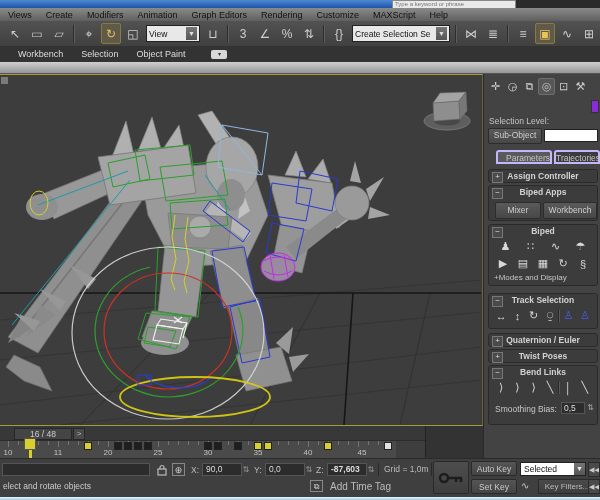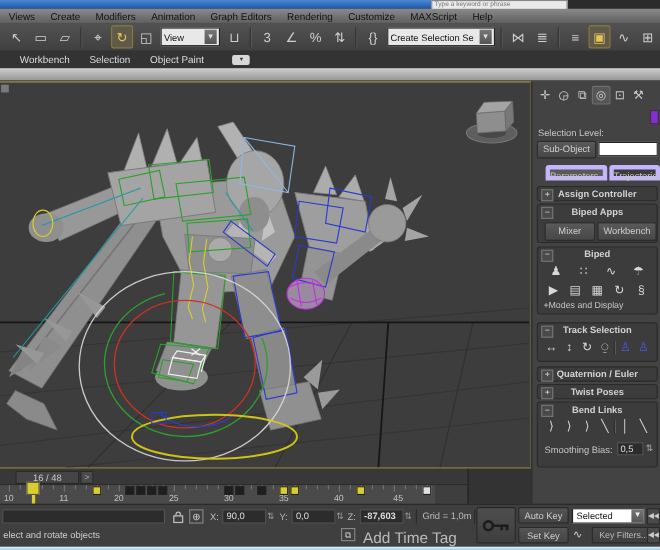--- a/index.html
+++ b/index.html
@@ -43,22 +43,22 @@
   .ptab{width:17px;height:17px;display:flex;align-items:center;justify-content:center;color:#c9c9c9;
       font-size:11px;flex:0 0 auto;}
   .ptab.active{background:#565656;border:1px solid #6e6e6e;border-radius:2px;box-sizing:border-box;}
   #name-field{position:absolute;left:4px;top:26px;width:100px;height:13px;background:#1e1e1e;
       border:1px solid #555;color:#d8d8d8;font-size:8.5px;line-height:12px;padding-left:3px;box-sizing:border-box;}
   #color-swatch{position:absolute;left:107px;top:26px;width:8px;height:13px;background:#8a2bd8;border:1px solid #333;box-sizing:border-box;}
   .plabel{color:#c6c6c6;font-size:8.5px;}
   .pbtn{background:linear-gradient(#5a5a5a,#474747);border:1px solid #2c2c2c;border-radius:2px;
       color:#cfcfcf;font-size:8.5px;text-align:center;}
   #subobj-dd{position:absolute;left:60px;top:55px;width:54px;height:13px;background:#fff;border:1px solid #222;box-sizing:border-box;}
-  .ptoptab{position:absolute;height:14px;background:#3c3c3c;border:4px solid #c4b5fd;border-radius:3px 3px 0 0;
-      color:#c6c6c6;font-size:8.5px;text-align:left;line-height:13px;box-sizing:border-box;}
+  .ptoptab{position:absolute;height:14px;background:#3c3c3c;border:2px solid #c4b5fd;border-radius:3px 3px 0 0;
+      color:#c6c6c6;font-size:8.5px;text-align:right;line-height:13px;box-sizing:border-box;}
   .ptoptab.active{background:#5a5a5a;}
   .rollout{position:absolute;left:4px;width:110px;background:#3c3c3c;border:1px solid #2a2a2a;
       border-radius:3px;box-sizing:border-box;}
   .rhead{height:13px;color:#d2d2d2;font-size:8.5px;font-weight:bold;text-align:center;line-height:12px;position:relative;}
   .rhead .pm{position:absolute;left:3px;top:2px;width:9px;height:9px;border:1px solid #777;background:#4a4a4a;
       color:#ddd;font-size:8px;line-height:7px;text-align:center;font-weight:normal;}
   .iconrow{display:flex;justify-content:space-around;align-items:center;padding:1px 4px;}
   .picon{color:#d8d8d8;font-size:11px;width:16px;height:15px;display:flex;align-items:center;justify-content:center;}
   .picon.blue{color:#4a5ae8;}
   .psep{width:1px;height:12px;background:#2a2a2a;border-right:1px solid #5a5a5a;}
@@ -82,21 +82,21 @@
   #mini-listener{position:absolute;left:2px;top:4px;width:148px;height:13px;background:#2c2c2c;border:1px solid #555;box-sizing:border-box;}
   .coord-label{position:absolute;top:6px;color:#bbb;font-size:8.5px;}
   .coord-field{position:absolute;top:4px;height:13px;background:#2c2c2c;border:1px solid #555;
       color:#ddd;font-size:8.5px;line-height:11px;padding-left:3px;box-sizing:border-box;}
   .spin{position:absolute;top:4px;width:8px;height:13px;color:#999;font-size:8px;line-height:13px;text-align:center;}
   #grid-box{position:absolute;left:362px;top:4px;width:68px;height:13px;color:#bbb;font-size:8.5px;
       line-height:12px;padding-left:5px;border-left:1px solid #2a2a2a;border-right:1px solid #2a2a2a;box-sizing:border-box;}
   #prompt-line{position:absolute;left:3px;top:22px;color:#ccc;font-size:8.5px;}
   #timetag-icon{position:absolute;left:310px;top:21px;width:13px;height:12px;border:1px solid #888;
       color:#ccc;font-size:8px;text-align:center;line-height:11px;box-sizing:border-box;}
-  #add-time-tag{position:absolute;left:330px;top:22px;color:#bbb;font-size:14px;width:95px;}
+  #add-time-tag{position:absolute;left:330px;top:22px;color:#bbb;font-size:10px;width:95px;}
   #keybtn{position:absolute;left:433px;top:2px;width:36px;height:33px;background:linear-gradient(#4e4e4e,#3e3e3e);
       border:1px solid #2a2a2a;border-radius:2px;display:flex;align-items:center;justify-content:center;box-sizing:border-box;}
   .skbtn{position:absolute;width:46px;height:15px;background:linear-gradient(#555,#444);border:1px solid #2a2a2a;
       border-radius:2px;color:#ccc;font-size:8.5px;text-align:center;line-height:14px;box-sizing:border-box;}
   #selected-dd{position:absolute;left:520px;top:3px;width:66px;height:14px;background:#fff;border:1px solid #222;
       color:#111;font-size:8.5px;line-height:12px;padding-left:3px;box-sizing:border-box;}
   #selected-dd .arr{position:absolute;right:0;top:0;width:11px;height:12px;background:linear-gradient(#777,#555);
       color:#eee;font-size:7px;text-align:center;line-height:11px;}
   #curve-icon{position:absolute;left:521px;top:21px;color:#ccc;font-size:10px;}
   #key-filters{position:absolute;left:538px;top:20px;width:58px;height:15px;background:linear-gradient(#4a4a4a,#3e3e3e);

